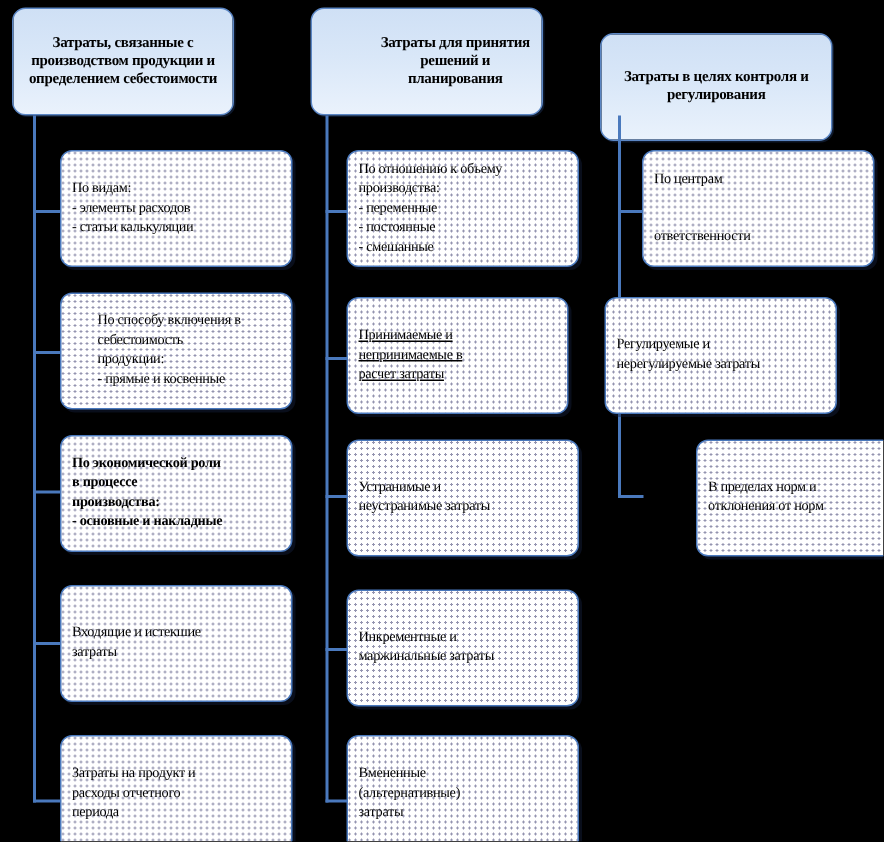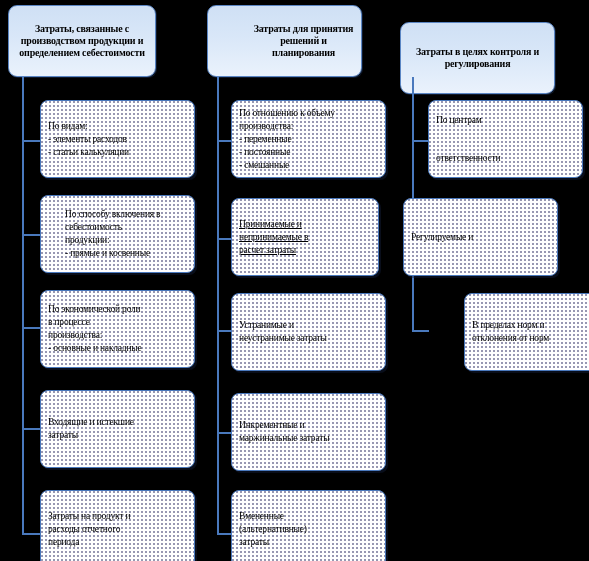--- a/index.html
+++ b/index.html
@@ -96,21 +96,21 @@
     <div class="ln">- статьи калькуляции</div>
   </div>
 
   <div class="leaf-box" style="left:40px; top:195px; width:155px; height:78px;padding-left:24px;">
     <div class="ln">По способу включения в</div>
     <div class="ln">себестоимость</div>
     <div class="ln">продукции:</div>
     <div class="ln">- прямые и косвенные</div>
   </div>
 
-  <div class="leaf-box" style="left:40px; top:290px; width:155px; height:78px;">
+  <div class="leaf-box" style="left:40px; top:290px; width:155px; height:78px;font-weight:bold;">
     <div class="ln">По экономической роли</div>
     <div class="ln">в процессе</div>
     <div class="ln">производства:</div>
     <div class="ln">- основные и накладные</div>
   </div>
 
   <div class="leaf-box" style="left:40px; top:390px; width:155px; height:78px;">
     <div class="ln">Входящие и истекшие</div>
     <div class="ln">затраты</div>
   </div>
@@ -173,20 +173,21 @@
   <div class="branch" style="left:412px; top:238px; width:17px;"></div>
   <div class="branch" style="left:412px; top:330px; width:17px;"></div>
 
   <div class="leaf-box" style="left:428px; top:100px; width:155px; height:78px;gap:25px;">
     <div class="ln">По центрам</div>
     <div class="ln">ответственности</div>
   </div>
 
   <div class="leaf-box" style="left:403px; top:198px; width:155px; height:78px;">
     <div class="ln">Регулируемые и</div>
+    <div class="ln">нерегулируемые затраты</div>
   </div>
 
   <div class="leaf-box" style="left:428px; top:293px; width:155px; height:78px;margin-left:36px;">
     <div class="ln">В пределах норм и</div>
     <div class="ln">отклонения от норм</div>
   </div>
 
 </div>
 
 </body></html>

